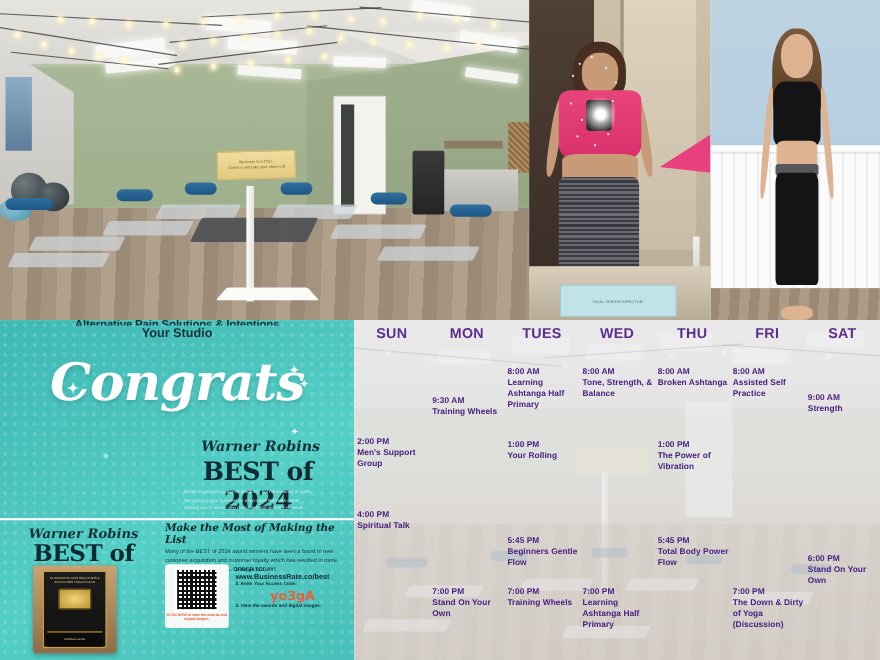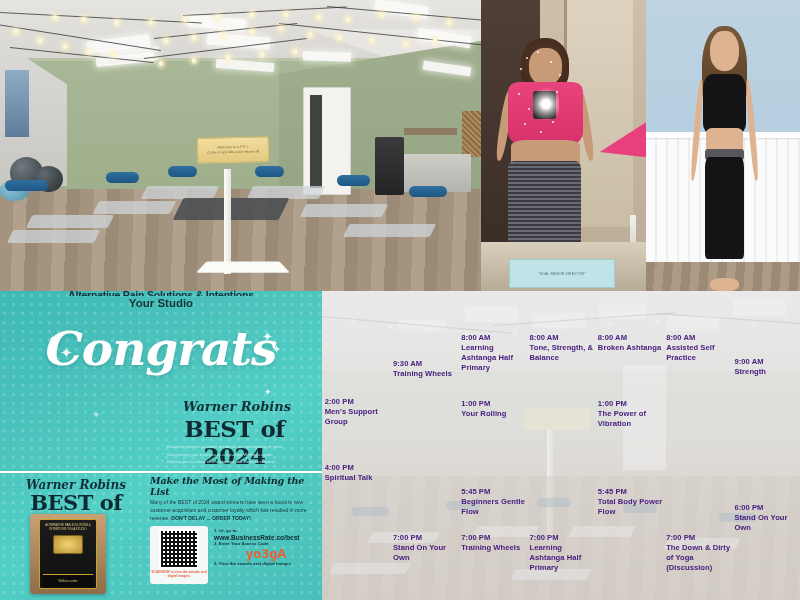--- a/index.html
+++ b/index.html
@@ -173,21 +173,21 @@
       background:radial-gradient(ellipse,#f0d47a,#b9922f); border:1px solid #7a5f1c; }
   .plaque .pb { margin-top:auto; width:88%; height:22%; background:#0b0b0b;
       border-top:1px solid #c9a227; display:flex; align-items:center; justify-content:center; }
   .plaque .pb span { font-size:2.7px; color:#ddc77e; }
 
   .cc-rightpanel { position:absolute; left:150px; top:2px; width:168px; height:124px; }
   .cc-make { font-family:"DejaVu Serif", serif; font-style:italic; font-weight:bold;
       font-size:9.6px; color:#0f2a31; letter-spacing:-.2px; }
   .cc-body { margin-top:2px; font-size:5.1px; line-height:1.55; color:#12353c; }
   .cc-body b { font-weight:bold; }
-  .cc-whitebox { position:absolute; left:0; top:51px; width:168px; height:58px;
+  .cc-whitebox { position:absolute; left:0; top:38px; width:168px; height:58px;
       display:flex; }
   .qr-box { width:58px; height:58px; background:#f4f9f8; border-radius:3px;
       display:flex; flex-direction:column; align-items:center; padding-top:3px; }
   .qr { width:40px; height:40px;
       background-image:
         repeating-linear-gradient(90deg,#111 0 2px, transparent 2px 4px),
         repeating-linear-gradient(0deg,#111 0 2px, transparent 2px 4px);
       background-color:#fff; border:2px solid #fff; }
   .qr-cap { font-size:3.3px; color:#e8603a; font-weight:bold; text-align:center;
       line-height:1.25; margin-top:1px; }
@@ -485,20 +485,29 @@
       <div class="sb-bolster" style="left:63%;top:69%;width:7%"></div>
       <div class="sb-bolster" style="left:83%;top:72%;width:8%"></div>
       <div class="sb-mat" style="left:10%;top:78%;width:14%"></div>
       <div class="sb-mat" style="left:32%;top:76%;width:13%"></div>
       <div class="sb-mat" style="left:52%;top:76%;width:13%"></div>
       <div class="sb-mat" style="left:72%;top:80%;width:15%"></div>
       <div class="sb-mat" style="left:2%;top:88%;width:16%"></div>
       <div class="sb-mat" style="left:40%;top:90%;width:16%"></div>
     </div>
 
+    <div class="sched-head">
+      <div>SUN</div>
+      <div>MON</div>
+      <div>TUES</div>
+      <div>WED</div>
+      <div>THU</div>
+      <div>FRI</div>
+      <div>SAT</div>
+    </div>
 
     <div class="sched-grid" id="sched-grid">
         <div class="col">
           <div class="ev" style="top: 82px;">
             <span class="t">2:00 PM</span>
             <span class="n">Men's Support Group</span>
           </div>
           <div class="ev" style="top: 148px;">
             <span class="t">4:00 PM</span>
             <span class="n">Spiritual Talk</span>

